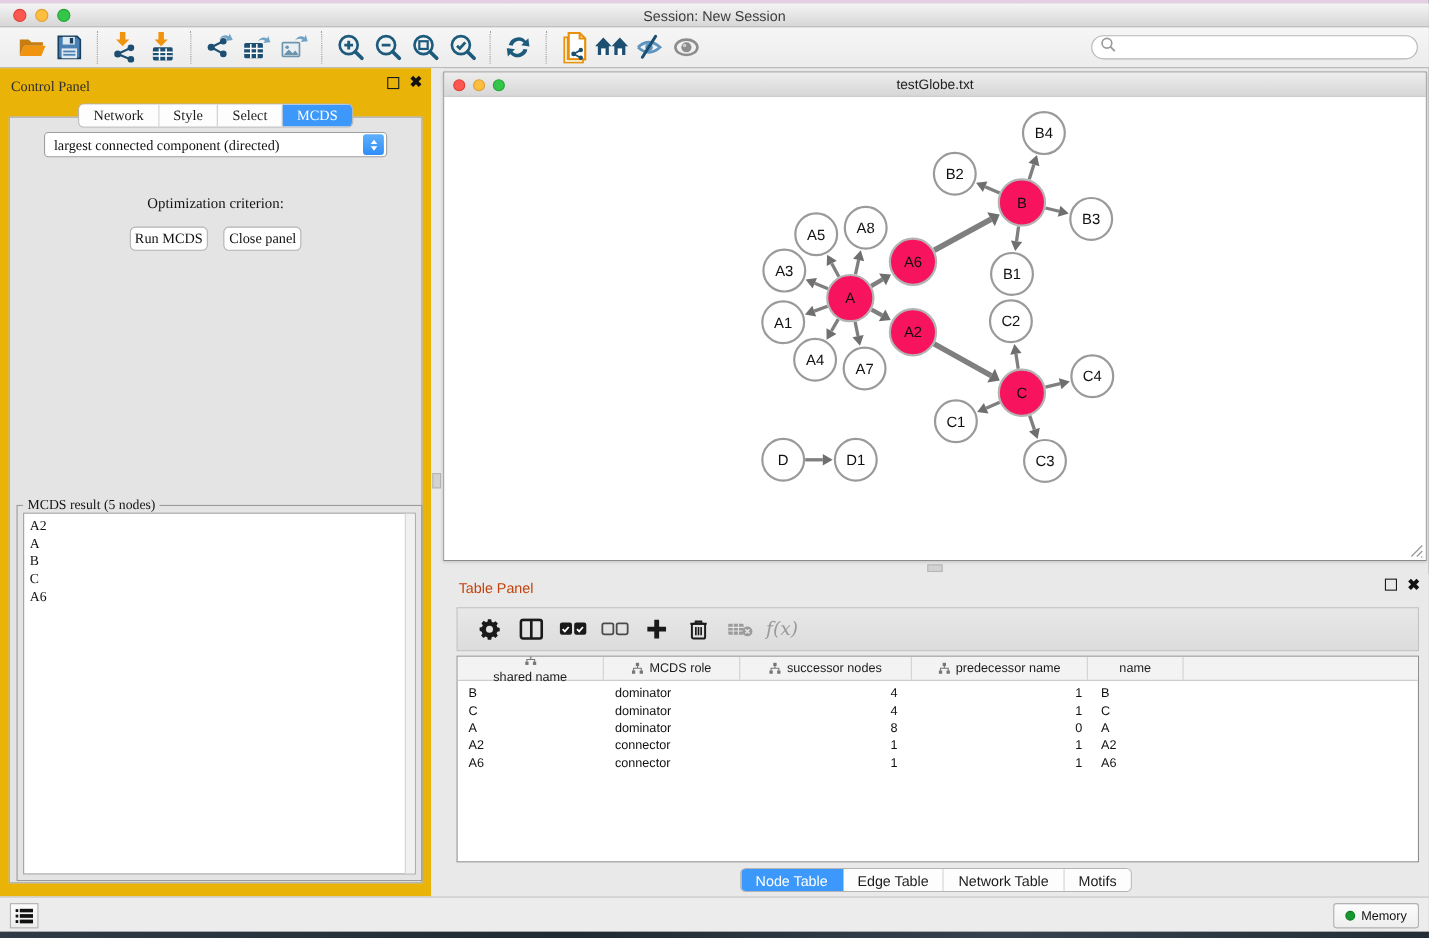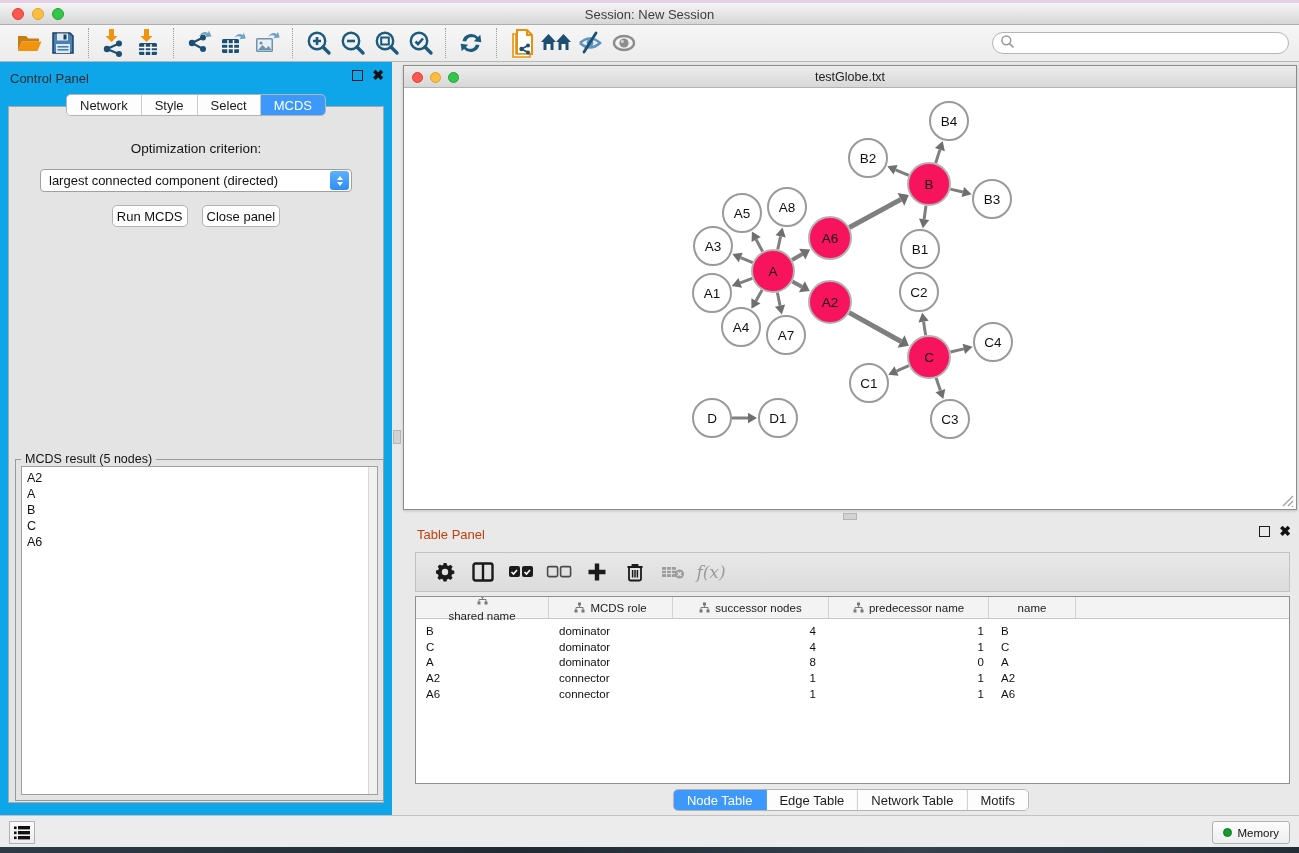--- a/index.html
+++ b/index.html
@@ -28,21 +28,21 @@
   .tbtn { width:34px; height:32px; display:flex; align-items:center; justify-content:center; flex:0 0 auto; cursor:default; }
   .tbtn svg { display:block; }
   .tsep { width:1px; height:30px; border-left:1px dotted #9b9b9b; margin:0 8px; flex:0 0 auto; }
   #search-wrap { margin-left:auto; width:297px; height:22px; background:#fff; border:1px solid #b5b5b5; border-radius:12px; display:flex; align-items:center; padding-left:7px; }
   #search-wrap input { border:none; outline:none; flex:1; height:18px; font-size:12px; background:transparent; }
 
   
   #content { left:0; top:59px; width:100%; height:753px; }
 
   
-  #control-panel { left:0; top:0; width:392px; height:753px; background:#0ea5e9; }
+  #control-panel { left:0; top:0; width:392px; height:753px; background:#eab308;font-family:Liberation Serif, serif; }
   #cp-header { position:absolute; left:0; top:6px; width:100%; height:20px; }
   #cp-title { position:absolute; left:10px; top:3px; font-size:13px; color:#2e2e2e; }
   .panel-ctls { position:absolute; right:8px; top:2px; display:flex; gap:9px; align-items:center; }
   .float-glyph { width:11px; height:11px; border:1.6px solid #1b1b1b; display:inline-block; }
   .close-glyph { font-size:14px; font-weight:bold; color:#111; line-height:11px; }
 
   .seg-tabs { display:flex; border:1px solid #b4b4b4; border-radius:5px; overflow:hidden; background:#fff; height:22px; }
   .seg-tab { padding:0 13px; font-size:13px; color:#1c1c1c; display:flex; align-items:center; border-right:1px solid #c9c9c9; background:#fdfdfd; cursor:default; }
   .seg-tab:last-child { border-right:none; }
   .seg-tab.sel { background:#3c99fb; color:#fff; border-right-color:#3c99fb; }
@@ -319,28 +319,28 @@
           <span class="close-glyph">✖</span>
         </div>
       </div>
       <div id="cp-tabs" class="seg-tabs">
         <div class="seg-tab">Network</div>
         <div class="seg-tab">Style</div>
         <div class="seg-tab">Select</div>
         <div class="seg-tab sel">MCDS</div>
       </div>
       <div id="cp-panel">
-        <div id="opt-label">Optimization criterion:</div>
         <div id="opt-select">
           <div class="val">largest connected component (directed)</div>
           <div id="opt-stepper">
               <span class="chev up"></span>
               <span class="chev dn"></span>
             </div>
         </div>
+        <div id="opt-label">Optimization criterion:</div>
         <div id="cp-buttons">
           <div class="mac-btn">Run MCDS</div>
           <div class="mac-btn">Close panel</div>
         </div>
         <div id="result-group">
           <div id="result-legend">MCDS result (5 nodes)</div>
           <div id="result-list">
             <div id="result-items">
               <div class="result-item">A2</div>
               <div class="result-item">A</div>

